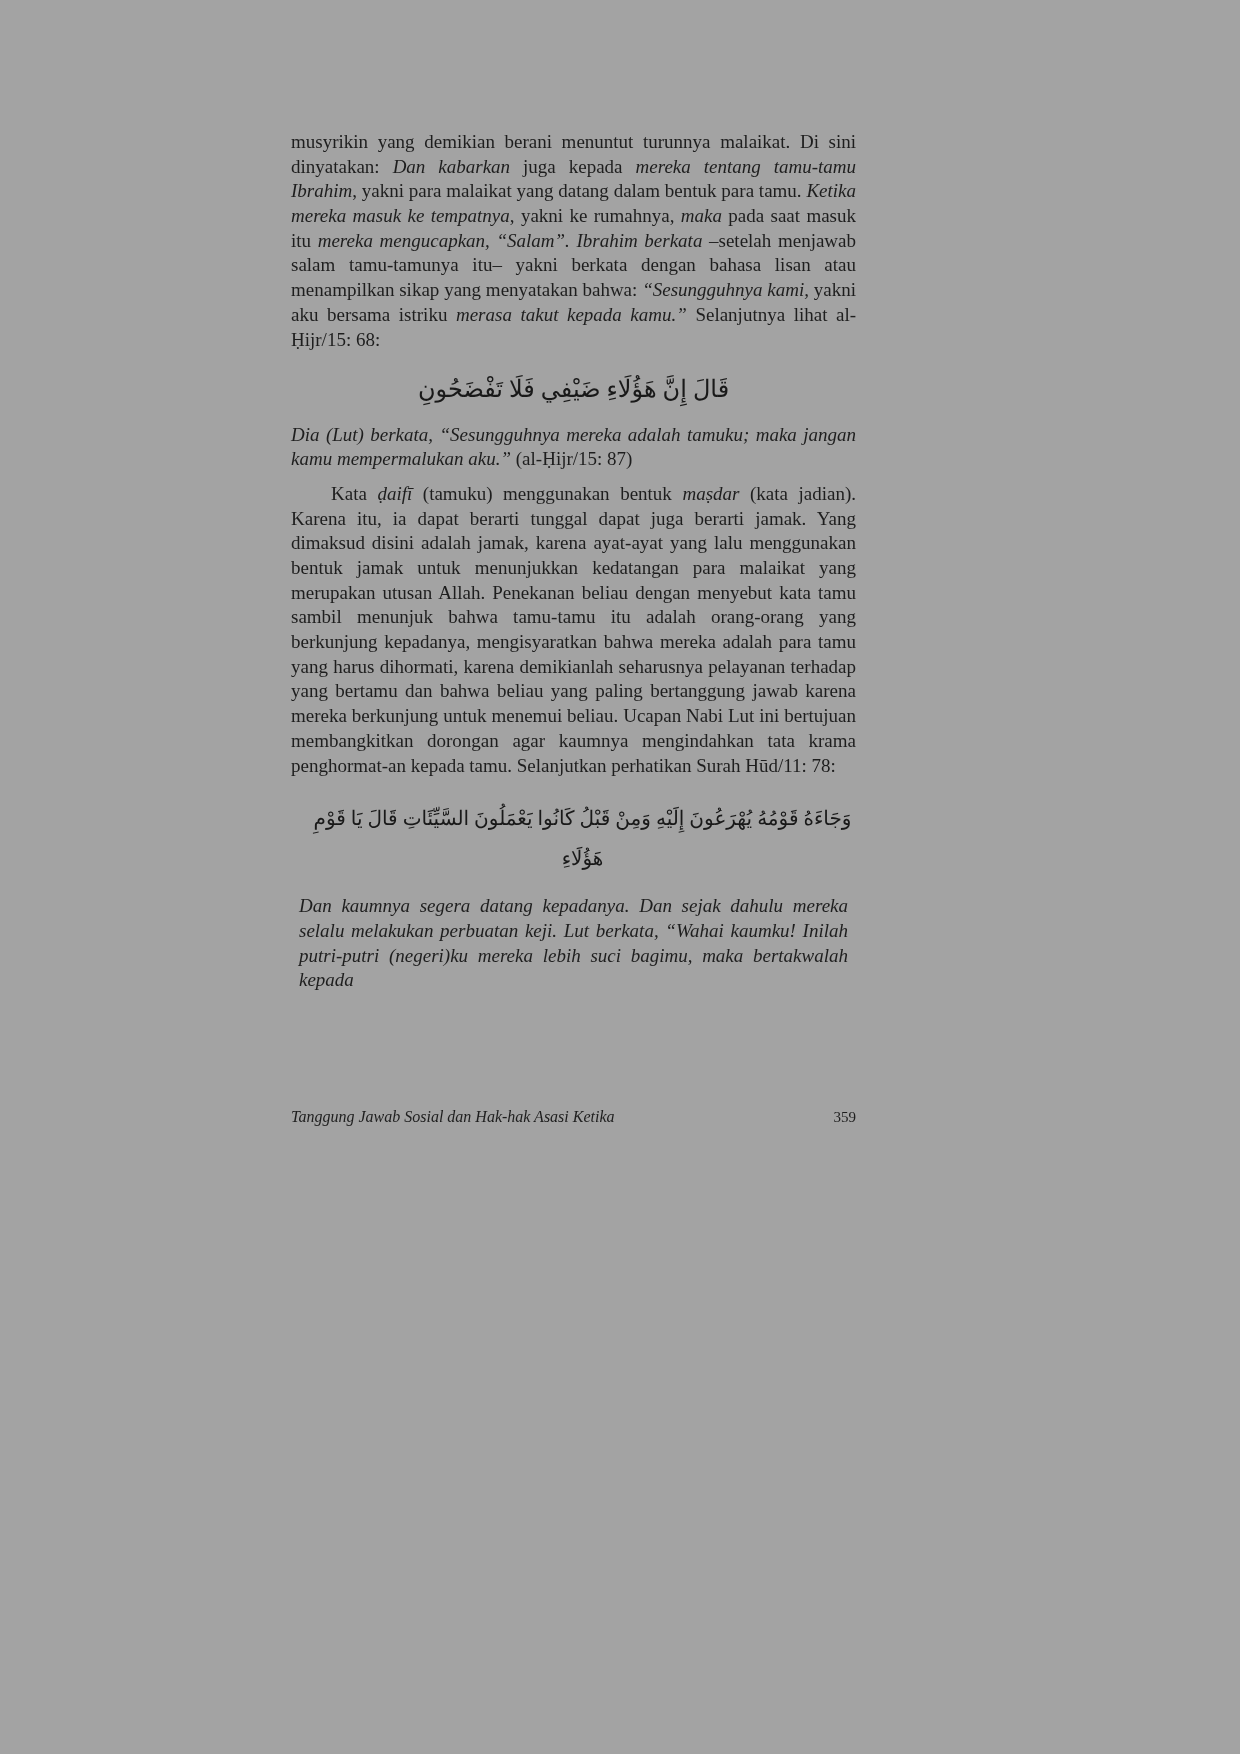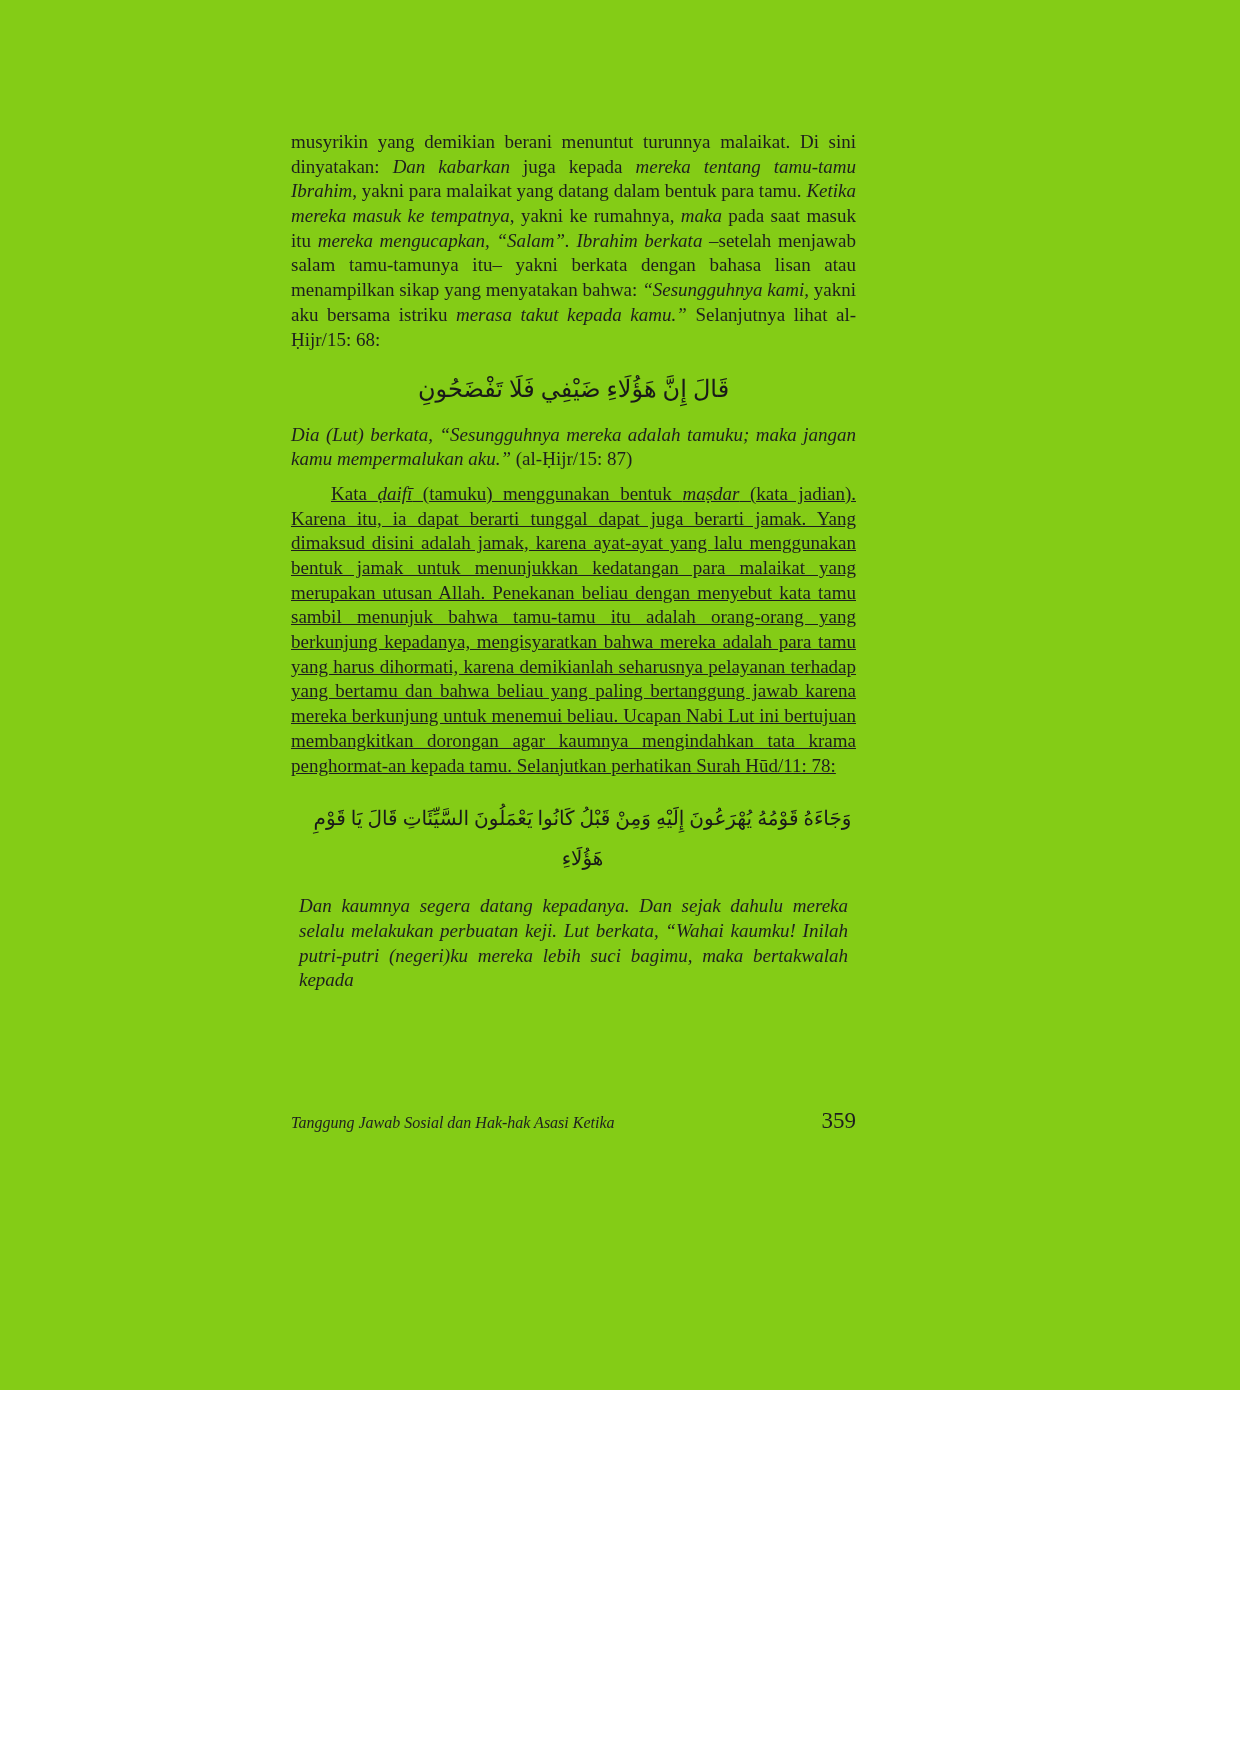--- a/index.html
+++ b/index.html
@@ -1,39 +1,39 @@
 <!DOCTYPE html>
 <html><head>
 <meta charset="utf-8">
 <style>
   html, body { margin: 0; padding: 0; background: #ffffff; }
   .page {
     position: relative;
     width: 1240px;
-    height: 1390px;
-    background: #84cc16;
+    height: 1754px;
+    background: #a3a3a3;
     font-family: "Liberation Serif", "DejaVu Serif", serif;
     color: #1e1e1e;
     overflow: hidden;
   }
   .content {
     position: absolute;
     left: 291px;
     top: 130px;
     width: 565px;
   }
   .para {
     font-size: 19px;
     line-height: 1.3;
     text-align: justify;
     margin: 0;
   }
   .it { font-style: italic; }
   .indent { text-indent: 40px; }
-  .p2 { margin-top: 10px; text-decoration: underline; }
+  .p2 { margin-top: 10px; }
   .arabic {
     direction: rtl;
     text-align: center;
     font-family: Liberation Serif, serif;
     color: #191919;
   }
   .arabic-1 {
     font-size: 24px;
     line-height: 1.6;
     margin: 18px 0 14px 0;
@@ -61,21 +61,21 @@
     display: flex;
     justify-content: space-between;
     align-items: baseline;
   }
   .footer-title {
     font-style: italic;
     font-size: 16px;
     color: #1e1e1e;
   }
   .page-number {
-    font-size: 23px;
+    font-size: 15px;
     color: #1e1e1e;
   }
 </style>
 </head>
 <body>
 
 <div class="page">
   <div class="content">
 
     <p class="para"><span>musyrikin yang demikian berani menuntut turunnya malaikat. Di sini dinyatakan: </span><span class="it">Dan kabarkan</span><span> juga kepada </span><span class="it">mereka tentang tamu-tamu Ibrahim</span><span>, yakni para malaikat yang datang dalam bentuk para tamu. </span><span class="it">Ketika mereka masuk ke tempatnya</span><span>, yakni ke rumahnya, </span><span class="it">maka</span><span> pada saat masuk itu </span><span class="it">mereka mengucapkan, “Salam”. Ibrahim berkata</span><span> –setelah menjawab salam tamu-tamunya itu– yakni berkata dengan bahasa lisan atau menampilkan sikap yang menyatakan bahwa: </span><span class="it">“Sesungguhnya kami,</span><span> yakni aku bersama istriku </span><span class="it">merasa takut kepada kamu.”</span><span> Selanjutnya lihat al-Ḥijr/15: 68:</span></p>

